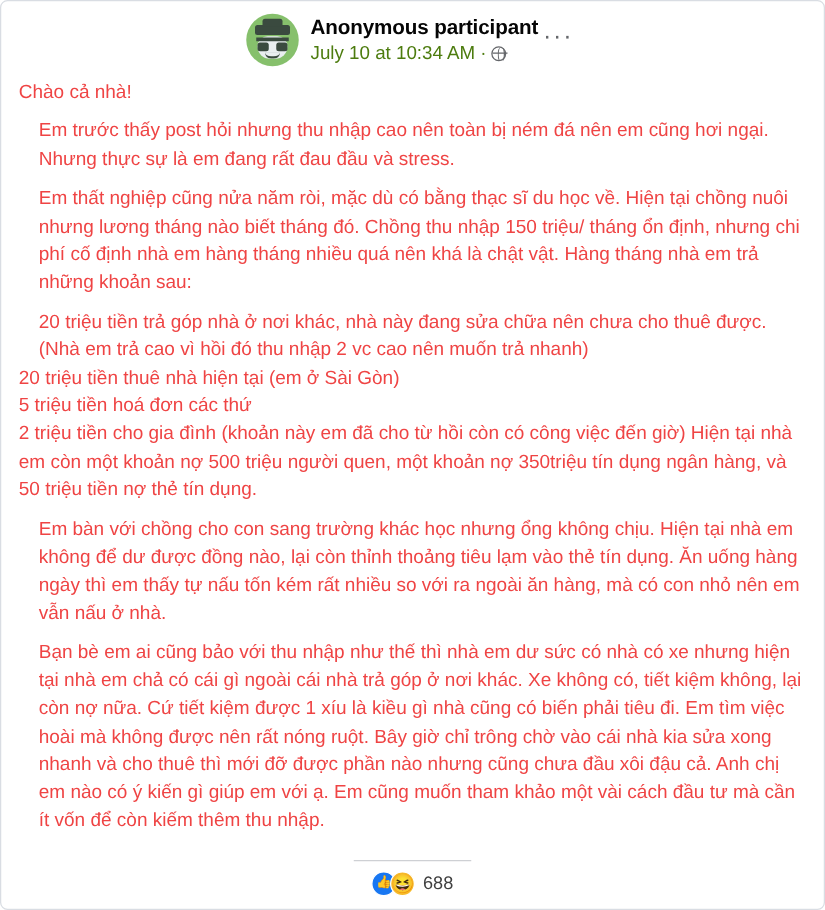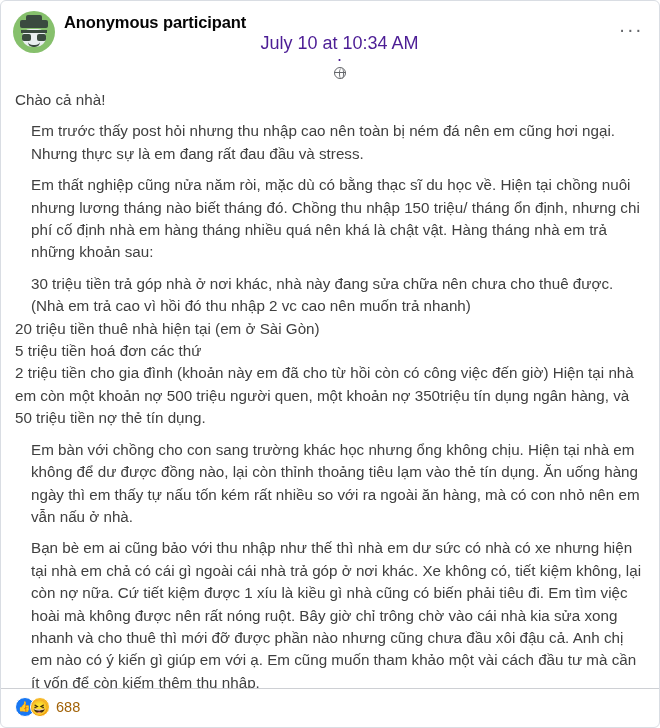--- a/index.html
+++ b/index.html
@@ -1,15 +1,15 @@
 <!DOCTYPE html>
 <html><head>
 <meta charset="utf-8">
 <style>
-  * { box-sizing: border-box; }
+  * { box-sizing: border-box; align-items: center; }
   html, body {
     margin: 0;
     padding: 0;
     background: #ffffff;
   }
   body {
     width: 660px;
     height: 728px;
     font-family: "Liberation Sans", sans-serif;
     color: #050505;
@@ -94,25 +94,24 @@
   .author {
     font-size: 16.5px;
     font-weight: bold;
     line-height: 20px;
     color: #050505;
     letter-spacing: -0.1px;
   }
   .meta {
     display: flex;
     align-items: center;
-    font-size: 18px;
-    color: #4c1d95;
+    font-size: 15px;
+    color: #4d7c0f;
     line-height: 16px;
     margin-top: 3px;
-    flex-direction: column;
   }
   .meta .sep {
     margin: 0 4px;
   }
   .globe {
     width: 12px; height: 12px;
     border-radius: 50%;
     border: 1.2px solid #65676b;
     position: relative;
     display: inline-block;
@@ -145,21 +144,21 @@
     line-height: 1;
     cursor: pointer;
     border-radius: 50%;
     margin-top: 2px;
   }
   
   .post-body {
     padding: 6px 14px 4px 14px;
     font-size: 15.2px;
     line-height: 22.4px;
-    color: #404040;
+    color: #ef4444;
     flex: 1 1 auto;
     overflow: hidden;
   }
   .post-body p {
     margin: 0 0 0 0;
   }
   .post-body p.gap {
     margin-top: 9px;
     margin-left: 16px;
   }
@@ -200,21 +199,21 @@
     margin-top: -1px;
   }
   .react.haha {
     background: #f7b928;
     margin-left: -5px;
     font-size: 15px;
     color: #7a4f01;
   }
   .react-count {
     font-size: 14.5px;
-    color: #a16207;
+    color: #404040;
   }
   .footer-right {
     display: flex;
     align-items: center;
     font-size: 14.5px;
     color: #65676b;
   }
   .footer-right span {
     margin-left: 16px;
   }
@@ -239,21 +238,21 @@
         <span class="globe"></span>
       </div>
     </div>
     <div class="more-btn">···</div>
   </div>
 
   <div class="post-body">
     <p>Chào cả nhà!</p>
     <p class="gap">Em trước thấy post hỏi nhưng thu nhập cao nên toàn bị ném đá nên em cũng hơi ngại. Nhưng thực sự là em đang rất đau đầu và stress.</p>
     <p class="gap">Em thất nghiệp cũng nửa năm ròi, mặc dù có bằng thạc sĩ du học về. Hiện tại chồng nuôi nhưng lương tháng nào biết tháng đó. Chồng thu nhập 150 triệu/ tháng ổn định, nhưng chi phí cố định nhà em hàng tháng nhiều quá nên khá là chật vật. Hàng tháng nhà em trả những khoản sau:</p>
-    <p class="gap">30 triệu tiền trả góp nhà ở nơi khác, nhà này đang sửa chữa nên chưa cho thuê được. (Nhà em trả cao vì hồi đó thu nhập 2 vc cao nên muốn trả nhanh)</p>
+    <p class="gap">20 triệu tiền trả góp nhà ở nơi khác, nhà này đang sửa chữa nên chưa cho thuê được. (Nhà em trả cao vì hồi đó thu nhập 2 vc cao nên muốn trả nhanh)</p>
     <p>20 triệu tiền thuê nhà hiện tại (em ở Sài Gòn)</p>
     <p>5 triệu tiền hoá đơn các thứ</p>
     <p>2 triệu tiền cho gia đình (khoản này em đã cho từ hồi còn có công việc đến giờ) Hiện tại nhà em còn một khoản nợ 500 triệu người quen, một khoản nợ 350triệu tín dụng ngân hàng, và 50 triệu tiền nợ thẻ tín dụng.</p>
     <p class="gap">Em bàn với chồng cho con sang trường khác học nhưng ổng không chịu. Hiện tại nhà em không để dư được đồng nào, lại còn thỉnh thoảng tiêu lạm vào thẻ tín dụng. Ăn uống hàng ngày thì em thấy tự nấu tốn kém rất nhiều so với ra ngoài ăn hàng, mà có con nhỏ nên em vẫn nấu ở nhà.</p>
     <p class="gap">Bạn bè em ai cũng bảo với thu nhập như thế thì nhà em dư sức có nhà có xe nhưng hiện tại nhà em chả có cái gì ngoài cái nhà trả góp ở nơi khác. Xe không có, tiết kiệm không, lại còn nợ nữa. Cứ tiết kiệm được 1 xíu là kiều gì nhà cũng có biến phải tiêu đi. Em tìm việc hoài mà không được nên rất nóng ruột. Bây giờ chỉ trông chờ vào cái nhà kia sửa xong nhanh và cho thuê thì mới đỡ được phần nào nhưng cũng chưa đầu xôi đậu cả. Anh chị em nào có ý kiến gì giúp em với ạ. Em cũng muốn tham khảo một vài cách đầu tư mà cần ít vốn để còn kiếm thêm thu nhập.</p>
 
   </div>
 
   <div class="post-footer">
     <div class="reactions">

